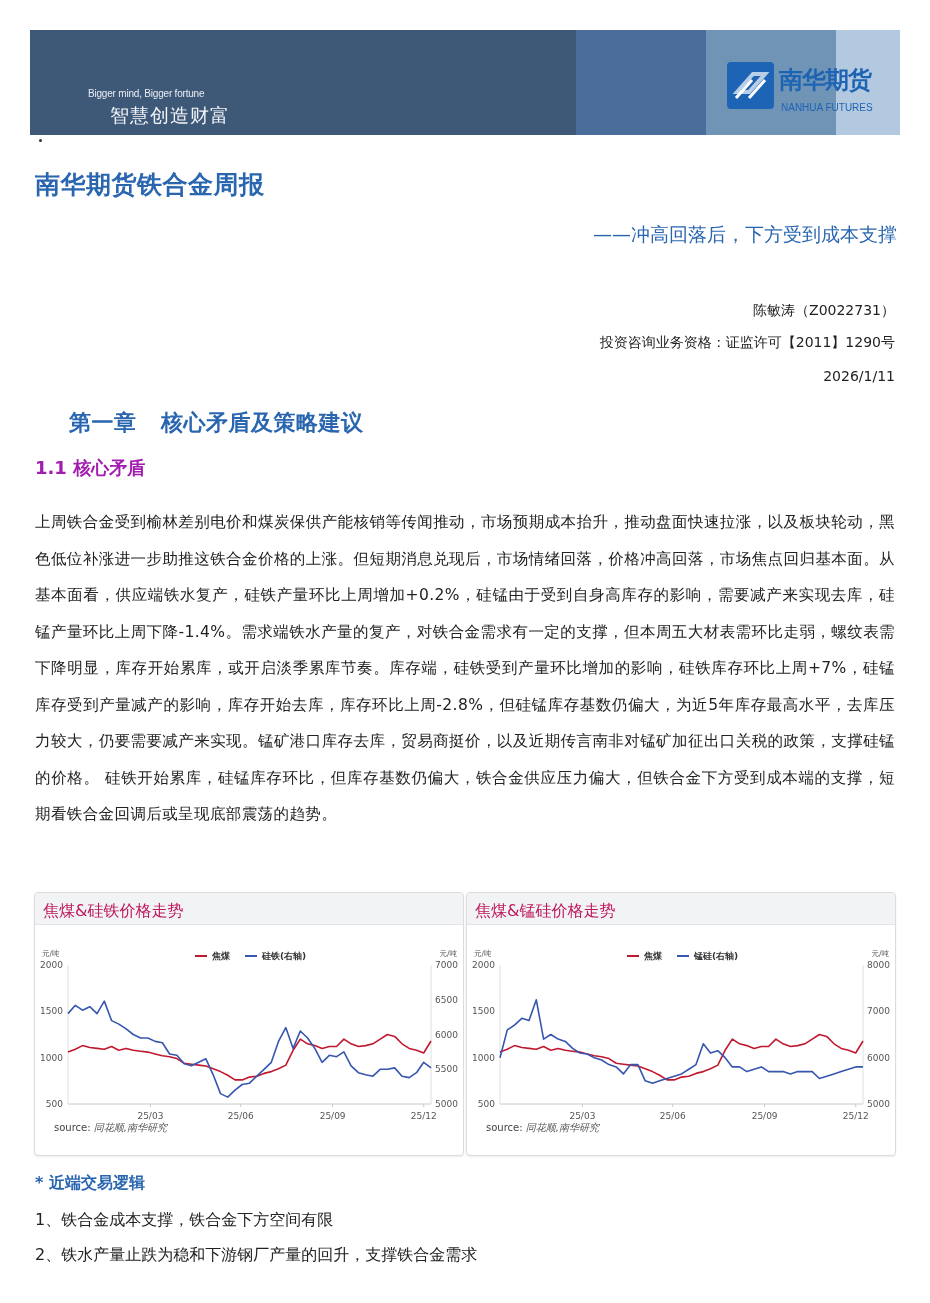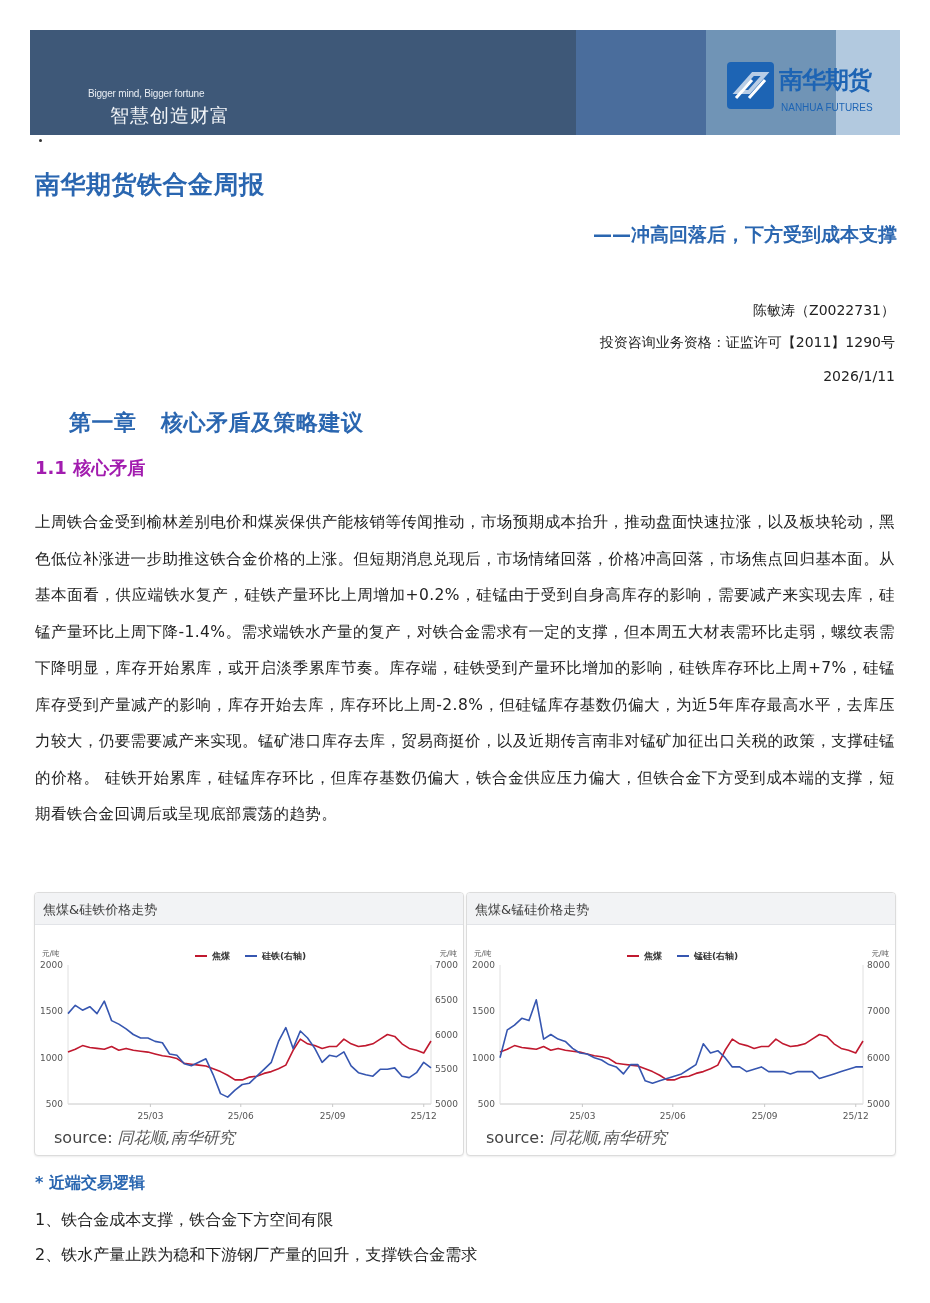--- a/index.html
+++ b/index.html
@@ -10,30 +10,30 @@
   .banner .seg3 { position:absolute; left:676px; top:0; width:130px; height:105px; background:#7094b6; }
   .banner .seg4 { position:absolute; left:806px; top:0; width:64px; height:105px; background:#b2c9df; }
   .banner .slogan-en { position:absolute; left:58px; top:58px; font-size:10px; color:#e8edf3; font-family:"Liberation Sans",sans-serif; letter-spacing:-0.2px; }
   .banner .slogan-cn { position:absolute; left:80px; top:73px; font-size:19px; color:#f1f4f8; letter-spacing:1px; }
   .logo { position:absolute; left:697px; top:32px; width:170px; height:50px; }
   .logo .mark { position:absolute; left:0; top:0; width:47px; height:47px; background:#1d64b4; border-radius:4px; overflow:hidden; }
   .logo .cn { position:absolute; left:52px; top:2px; font-size:24px; font-weight:bold; color:#1d64b4; letter-spacing:-1px; }
   .logo .en { position:absolute; left:54px; top:40px; font-size:10px; font-weight:normal; color:#1d64b4; font-family:"Liberation Sans",sans-serif; }
   .dot { position:absolute; left:39px; top:139px; width:3px; height:3px; background:#333; border-radius:50%; }
   .title { position:absolute; left:35px; top:168px; font-size:25px; font-weight:bold; color:#2a66b0; letter-spacing:0.5px; }
-  .subtitle { position:absolute; right:33px; top:222px; font-size:19px; font-weight:bold; color:#2a66b0; }
+  .subtitle { position:absolute; right:33px; top:222px; font-size:19px; font-weight:normal; color:#2a66b0; }
   .meta { position:absolute; right:35px; font-size:14px; color:#222; text-align:right; }
   .h1 { position:absolute; left:35px; top:408px; font-size:22px; font-weight:bold; color:#2a66b0; letter-spacing:0.5px; white-space:pre;margin-left:34px; }
   .h2 { position:absolute; left:35px; top:456px; font-size:18px; font-weight:bold; color:#a21caf; }
   .para { position:absolute; left:35px; top:504px; width:860px; font-size:15.5px; line-height:36.5px; color:#222; text-align:justify; letter-spacing:0.4px; }
   .chart-card { position:absolute; top:892px; width:428px; height:262px; border:1px solid #dcdcdc; border-radius:4px; background:#fff; box-shadow:0 1px 2px rgba(0,0,0,0.08); overflow:hidden; }
   .chart-card .head { height:31px; background:#f2f3f5; border-bottom:1px solid #e2e4e8; }
-  .chart-card .head span { position:absolute; left:8px; top:8px; font-size:13px; color:#404040; }
+  .chart-card .head span { position:absolute; left:8px; top:8px; font-size:16px; color:#be185d; }
   .chart-card svg { position:absolute; left:0; top:0; }
-  .chart-card .src { position:absolute; left:19px; top:235px; font-size:16px; color:#444; }
+  .chart-card .src { position:absolute; left:19px; top:228px; font-size:10px; color:#444; }
   .chart-card .src i { font-style:italic; color:#555; }
   .h3 { position:absolute; left:35px; top:1173px; font-size:16px; font-weight:bold; color:#2a66b0; }
   .li { position:absolute; left:35px; font-size:16px; color:#222; }
 </style>
 </head>
 <body>
 
 <div class="banner">
   <div class="seg2"></div>
   <div class="seg3"></div>

